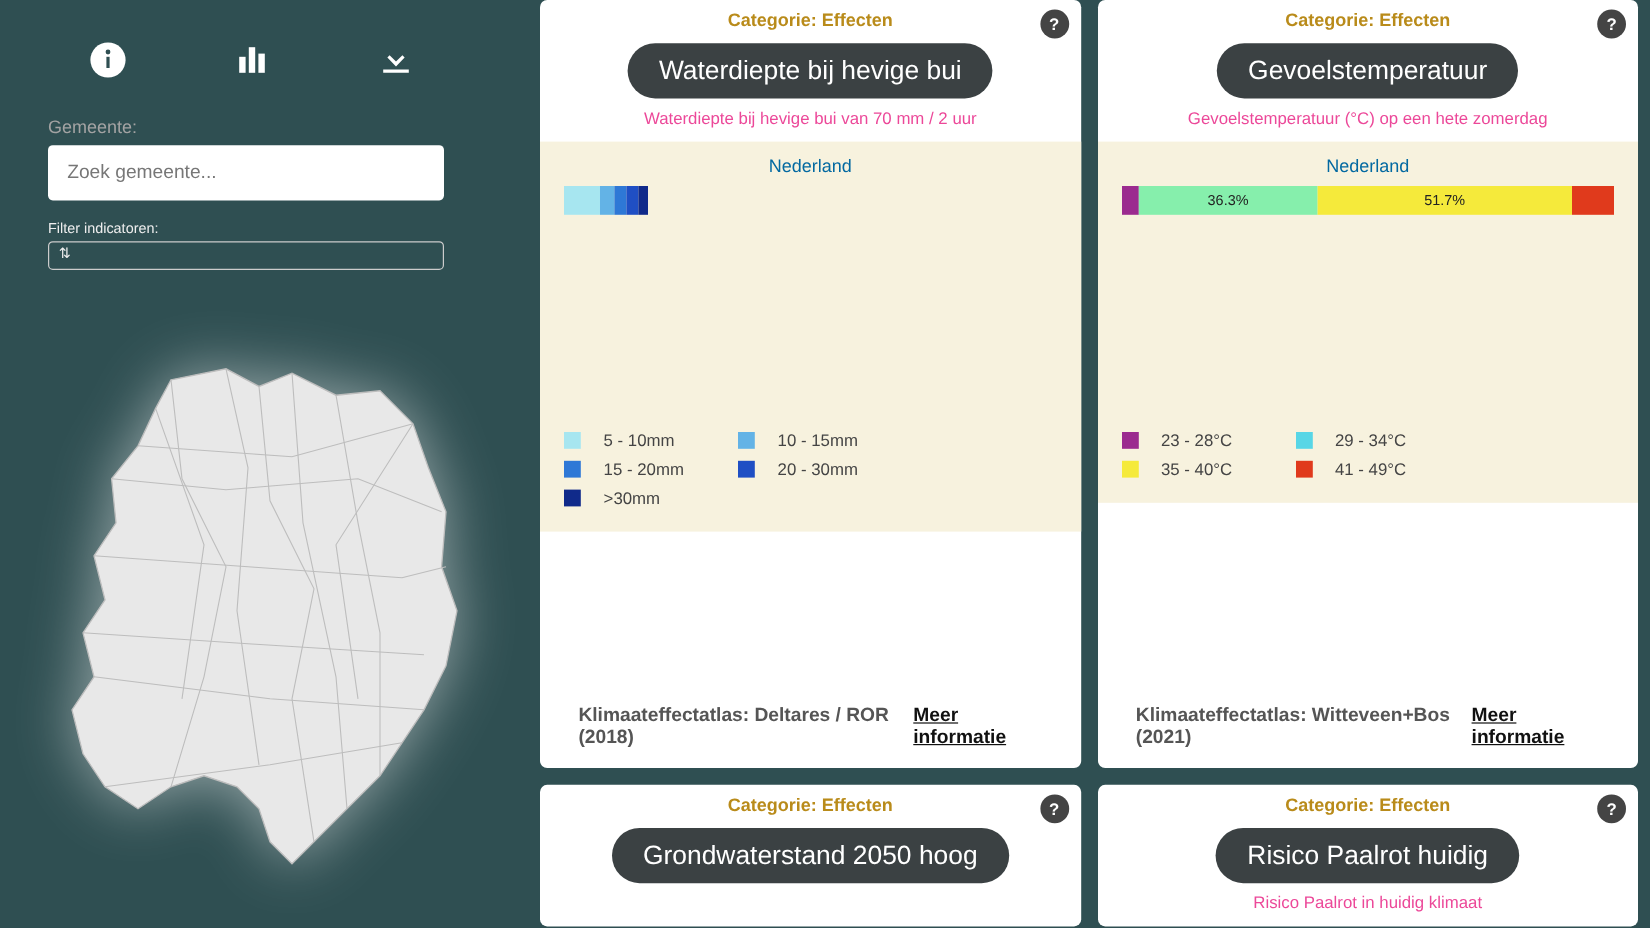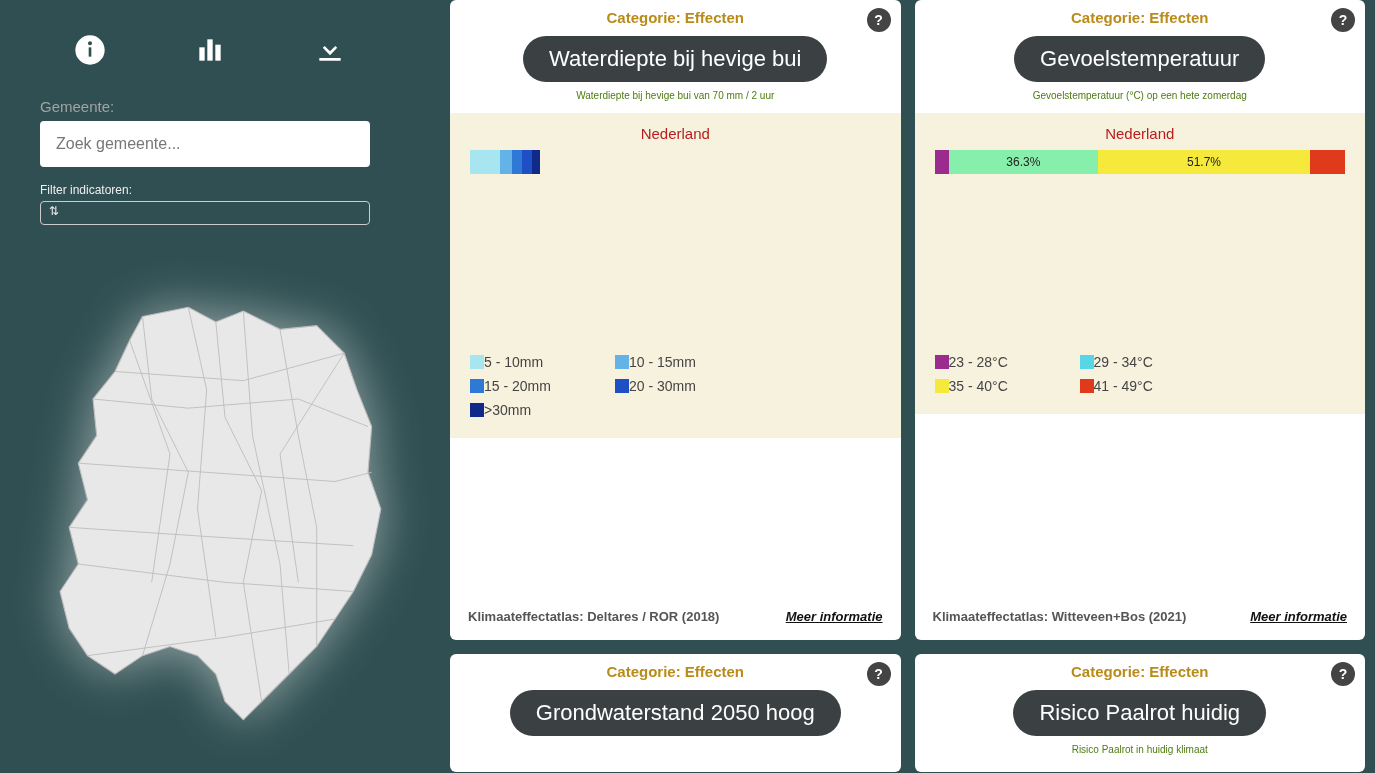--- a/index.html
+++ b/index.html
@@ -28,38 +28,38 @@
 
   .card { background:#fff; border-radius:6px; position:relative; display:flex; flex-direction:column; }
   .card-top { height:640px; }
   .card-partial { height:118px; }
 
   .help-btn { position:absolute; top:8px; right:10px; width:24px; height:24px; border-radius:50%; background:#444; color:#fff; font-weight:bold; font-size:14px; display:flex; align-items:center; justify-content:center; cursor:pointer; }
 
   .category { text-align:center; color:#b98b1a; font-weight:bold; font-size:15px; padding-top:9px; }
   .title-pill { margin:10px auto 8px; background:#3b4143; color:#fff; font-weight:400; font-size:22px; padding:10px 26px; border-radius:30px; display:inline-block; }
   .title-wrap { text-align:center; }
-  .subtitle { text-align:center; color:#4d7c0f; font-size:10px; margin-bottom:12px; padding:0 20px;}
+  .subtitle { text-align:center; color:#ec4899; font-size:14px; margin-bottom:12px; padding:0 20px;}
 
   .chart-area { background:#f7f2de; padding:12px 20px 20px; margin:0; }
-  .chart-label { text-align:center; color:#b91c1c; font-size:15px; margin-bottom:8px; }
+  .chart-label { text-align:center; color:#0369a1; font-size:15px; margin-bottom:8px; }
 
   .swatch-row { display:flex; height:24px; margin-bottom:8px; }
   .swatch { height:24px; }
 
   .bar-row { display:flex; height:24px; margin-bottom:8px; font-size:12px; font-weight:500;}
   .bar-seg { height:24px; display:flex; align-items:center; justify-content:center; color:#222; }
 
   .legend { display:flex; flex-wrap:wrap; gap:8px 20px; margin-top:180px; }
-  .legend-item { display:flex; align-items:center; gap:0; width:125px; font-size:14px; color:#444;}
+  .legend-item { display:flex; align-items:center; gap:19px; width:125px; font-size:14px; color:#444;}
   .legend-sq { width:14px; height:14px; }
 
-  .card-footer { margin-top:auto; padding:16px 18px; display:flex; justify-content:space-between; align-items:center; font-size:13px; }
+  .card-footer { margin-top:auto; padding:16px 32px; display:flex; justify-content:space-between; align-items:center; font-size:16px; }
   .source { color:#555; font-weight:600; }
-  .more-link { color:#111; font-weight:700; text-decoration:underline; cursor:pointer;font-style:italic; }
+  .more-link { color:#111; font-weight:700; text-decoration:underline; cursor:pointer; }
 </style>
 </head>
 <body>
 
 <aside class="sidebar">
   <div class="icon-row">
     <div class="icon-btn">
       <svg viewBox="0 0 24 24">
           <circle cx="12" cy="12" r="11"></circle>
           <rect x="11" y="10" width="2" height="7" fill="#2f4f52"></rect>

